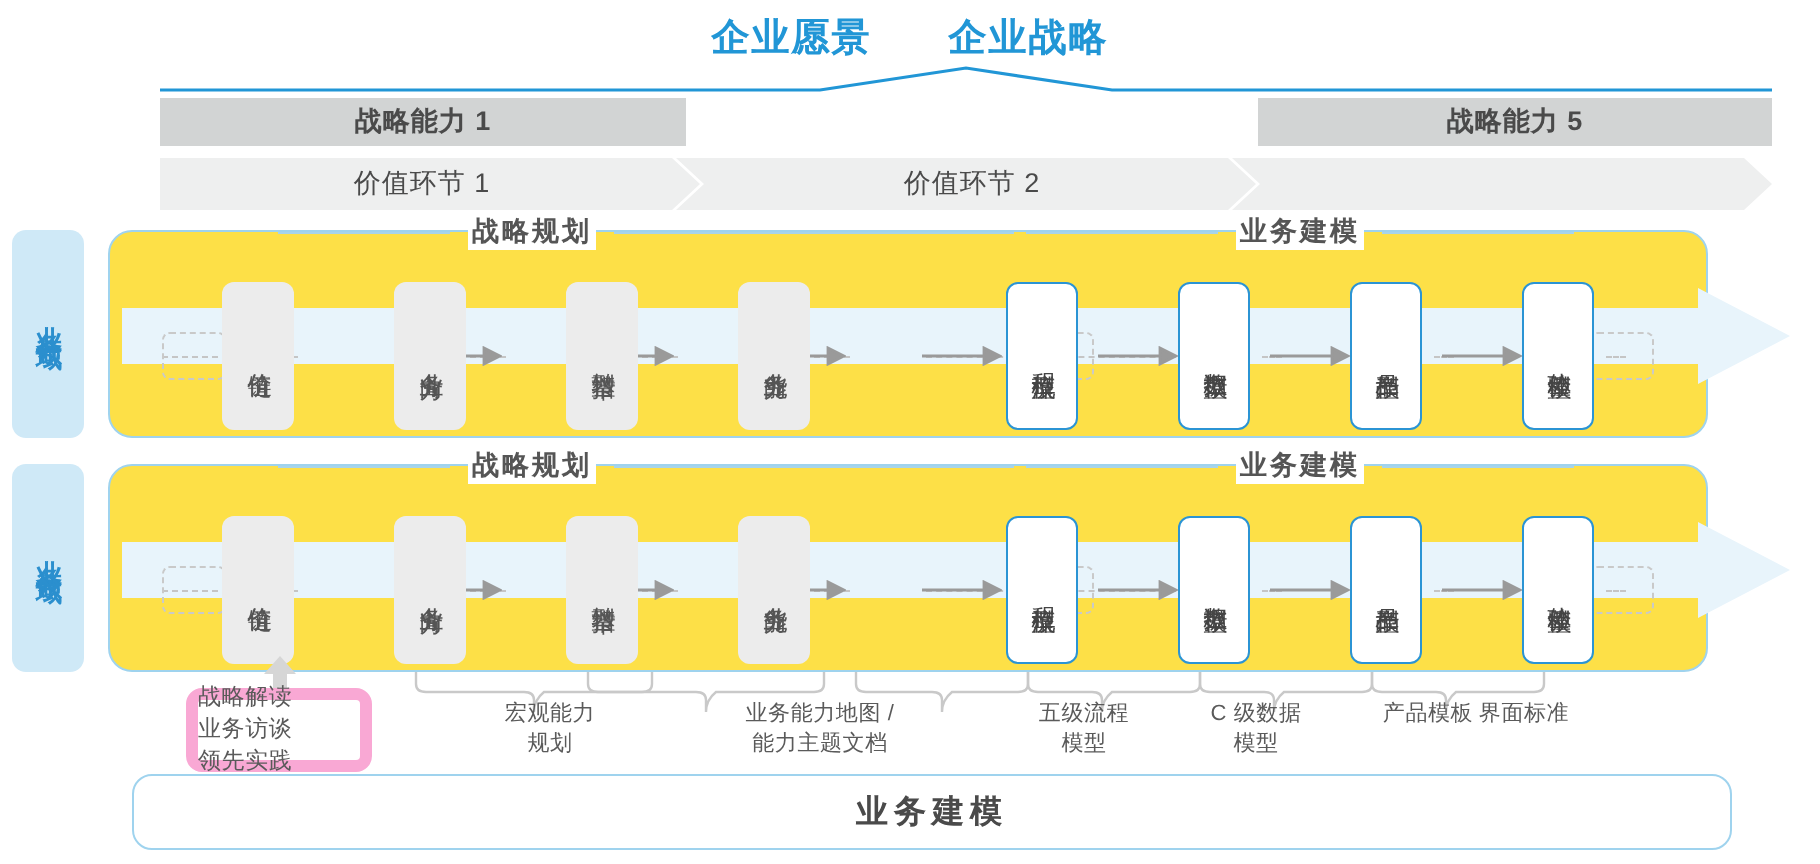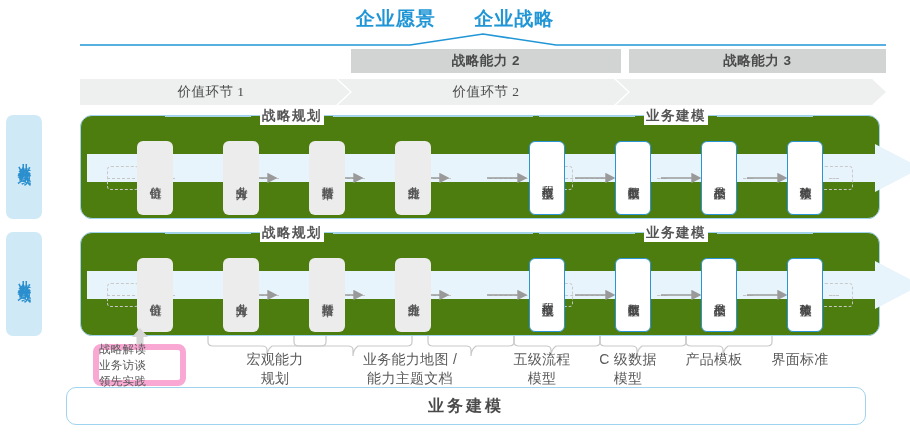--- a/index.html
+++ b/index.html
@@ -43,37 +43,37 @@
     clip-path: polygon(0 0, calc(100% - 14px) 0, 100% 50%, calc(100% - 14px) 100%, 0 100%);
   }
   .val-chevron {
     position: absolute; top: 0; height: 26px; width: 16px;
     background: #ffffff;
     clip-path: polygon(0 0, 14px 50%, 0 100%, 2px 100%, 16px 50%, 2px 0);
   }
   .val-label {
     position: absolute; top: 0; height: 26px;
     display: flex; align-items: center; justify-content: center;
-    color: #4a4a4a; font-size: 13.5px; letter-spacing: .5px; font-family: Liberation Serif, serif;
+    color: #4a4a4a; font-size: 13.5px; letter-spacing: .5px;
   }
 
   
   .domain-tab {
     position: absolute; left: 6px; width: 36px;
     background: #cfe9f7; border-radius: 7px;
     color: #2b8fce; font-size: 13px; font-weight: bold;
     display: flex; align-items: center; justify-content: center;
     writing-mode: vertical-rl; letter-spacing: 3px;
   }
 
   
   .domain-row {
-    position: absolute; left: 80px; width: 800px;
+    position: absolute; left: 54px; width: 800px;
     border: 1px solid #9fd3ee; border-radius: 12px;
-    background: #4d7c0f;
+    background: #fde047;
   }
   
   .flow-band {
     position: absolute; left: 6px; top: 28px; width: 834px; height: 48px;
     background: #e8f4fb;
     clip-path: polygon(0 10px, calc(100% - 46px) 10px, calc(100% - 46px) 0, 100% 50%, calc(100% - 46px) 100%, calc(100% - 46px) calc(100% - 10px), 0 calc(100% - 10px));
   }
 
   
   .sec-cap {
@@ -98,21 +98,21 @@
   .node.ghost { background: transparent; border: 1px dashed #c9c9c9; border-radius: 4px; }
 
   
   .dash { position: absolute; height: 0; border-top: 1px dashed #c5c5c5; }
   .arrow { position: absolute; height: 10px; }
 
   
   .bracket { position: absolute; }
   .foot-label {
     position: absolute; text-align: center;
-    color: #5a5a5a; font-size: 14px; line-height: 1.35; letter-spacing: .3px;
+    color: #5a5a5a; font-size: 11px; line-height: 1.35; letter-spacing: .3px;
   }
   .foot-box {
     position: absolute; border: 6px solid #f9a8d4; border-radius: 8px;
     color: #5a5a5a; font-size: 11.5px; line-height: 1.4; text-align: center;
     display: flex; align-items: center; justify-content: flex-start; letter-spacing: .3px;
   }
 
   
   .tool-panel {
     position: absolute; left: 66px; top: 387px; width: 800px; height: 38px;
@@ -131,25 +131,25 @@
     <span>企业愿景</span>
     <span class="title-gap"></span>
     <span>企业战略</span>
   </div>
 
   <svg class="connector" viewBox="0 0 806 16" preserveAspectRatio="none">
     <polyline points="0,13 330,13 403,2 476,13 806,13" fill="none" stroke="#2196d6" stroke-width="1.6"></polyline>
   </svg>
 
   <div class="cap-row">
-    <div class="cap-cell" style="left:271px;width:270px;">
-      <span>战略能力 2</span>
+    <div class="cap-cell" style="left:0px;width:263px;">
+      <span>战略能力 1</span>
     </div>
     <div class="cap-cell" style="left:549px;width:257px;">
-      <span>战略能力 3</span>
+      <span>战略能力 5</span>
     </div>
   </div>
 
   <div class="val-row">
     <div class="val-band"></div>
     <div class="val-chevron" style="left:256px;"></div>
     <div class="val-chevron" style="left:534px;"></div>
     <div class="val-label" style="left:0px;width:262px;">
       <span>价值环节 1</span>
     </div>
@@ -343,21 +343,21 @@
   </div>
   <div class="foot-label" style="left:492px;top:350px;width:100px;">
     <span>五级流程<br>模型</span>
   </div>
   <div class="foot-label" style="left:578px;top:350px;width:100px;">
     <span>C 级数据<br>模型</span>
   </div>
   <div class="foot-label" style="left:664px;top:350px;width:100px;">
     <span>产品模板</span>
   </div>
-  <div class="foot-label" style="left:750px;top:350px;width:100px;">
+  <div class="foot-label" style="left:712px;top:350px;width:100px;">
     <span>界面标准</span>
   </div>
 
   <div class="tool-panel">
     <span>业务建模</span>
   </div>
 
 </div>
 
 </body></html>

